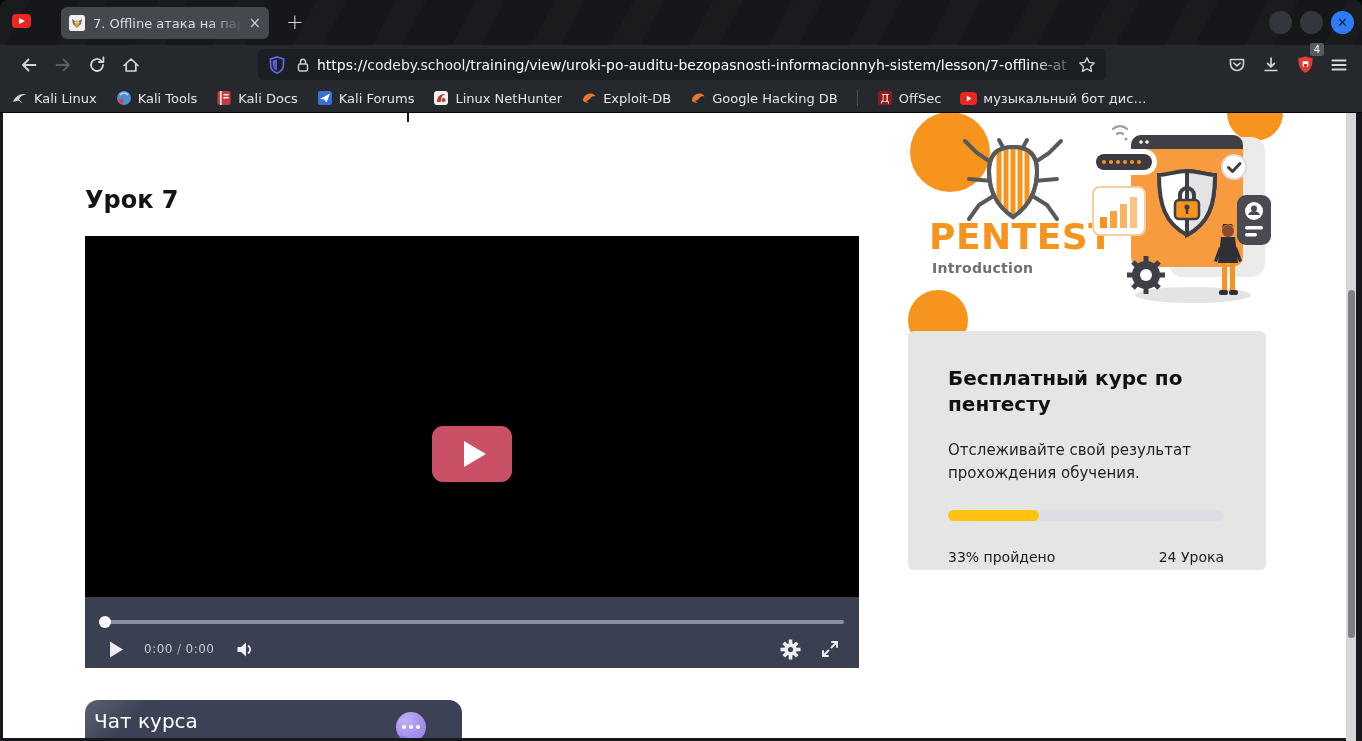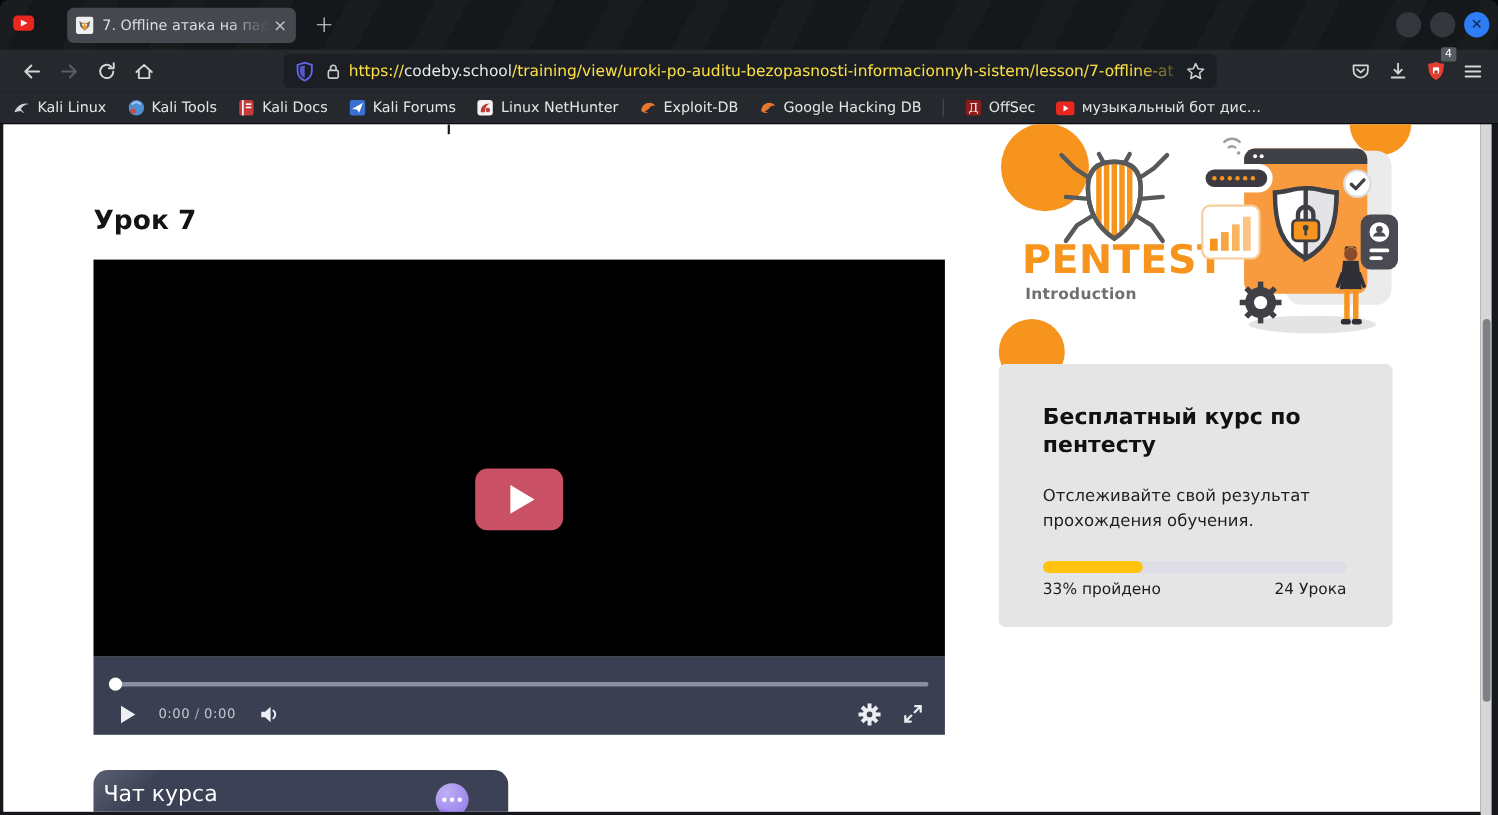--- a/index.html
+++ b/index.html
@@ -24,21 +24,21 @@
   .win-btn.close { background:#2e7cf6; color:#10233f; font-size:13px; font-weight:bold; text-align:center; line-height:23px; }
 
   
   .navbar { position:absolute; left:0; top:45px; width:100%; height:39px; background:#25282d; display:flex; align-items:center; }
   .nav-ico { width:34px; height:30px; display:flex; align-items:center; justify-content:center; flex:0 0 auto; }
   .nav-ico svg { display:block; }
   .spacer-l { width:12px; }
   .urlbar { position:absolute; left:258px; top:4px; width:848px; height:31px; background:#1b1e22; border-radius:5px; display:flex; align-items:center; padding:0 10px; }
   .url-text { flex:1; font-size:14px; white-space:nowrap; overflow:hidden; position:relative; margin-left:6px; }
   .url-text::after { content:""; position:absolute; right:0; top:0; width:46px; height:100%; background:linear-gradient(to right, rgba(27,30,34,0), #1b1e22); }
-  .url-dim { color:#fde047;margin-top:32px; } .url-domain { color:#e8e9eb; }
+  .url-dim { color:#ffffff;margin-top:32px; } .url-domain { color:#e8e9eb; }
   .nav-right { position:absolute; right:6px; top:0; height:39px; display:flex; align-items:center; }
   .ext-wrap { position:relative; }
   .ext-badge { position:absolute; top:-7px; right:-2px; background:#565a61; color:#fff; font-size:10px; padding:0 4px; border-radius:2px; line-height:13px; }
 
   
   .bookmarksbar { position:absolute; left:0; top:84px; width:100%; height:29px; background:#25282d; border-bottom:1px solid #050607; display:flex; align-items:center; padding-left:12px; }
   .bm { display:flex; align-items:center; gap:6px; margin-right:19px; color:#e4e5e7; font-size:13px; white-space:nowrap; }
   .bm svg { display:block; }
   .bm-sep { width:1px; height:16px; background:#4b4e54; margin-right:19px; }
 
@@ -89,21 +89,21 @@
   .brand-name { position:absolute; left:21px; top:103px; color:#f7941e; font-size:36px; font-weight:800; letter-spacing:0.5px; }
   .brand-sub { position:absolute; left:24px; top:147px; color:#6e6f72; font-size:14px; font-weight:700; letter-spacing:0.3px; }
   .illu { position:absolute; left:183px; top:2px; }
 
   
   .card { position:absolute; left:905px; top:218px; width:358px; height:239px; background:#e5e5e5; border-radius:6px; padding:34px 40px 0 40px; }
   .card-title { color:#111; font-size:20px; font-weight:700; line-height:26px; width:255px; }
   .card-desc { margin-top:22px; color:#1f1f1f; font-size:15px; line-height:23px; width:245px; }
   .pbar { margin-top:25px; width:276px; height:11px; border-radius:6px; background:#dcdde6; overflow:hidden; }
   .pfill { height:100%; background:#ffc20e; border-radius:6px; width:0; }
-  .plabels { margin-top:7px; width:276px; display:flex; justify-content:space-between; color:#1c1c1c; font-size:14px; }
+  .plabels { margin-top:28px; width:276px; display:flex; justify-content:space-between; color:#1c1c1c; font-size:14px; }
 
   
   .scroll-track { position:absolute; left:1346px; top:113px; width:10px; height:628px; background:#d7d7d7; }
   .scroll-thumb { position:absolute; left:1.5px; top:177px; width:7px; height:348px; background:#7d8084; border-radius:4px; }
 </style>
 </head>
 <body>
 
 <div class="window">
 

